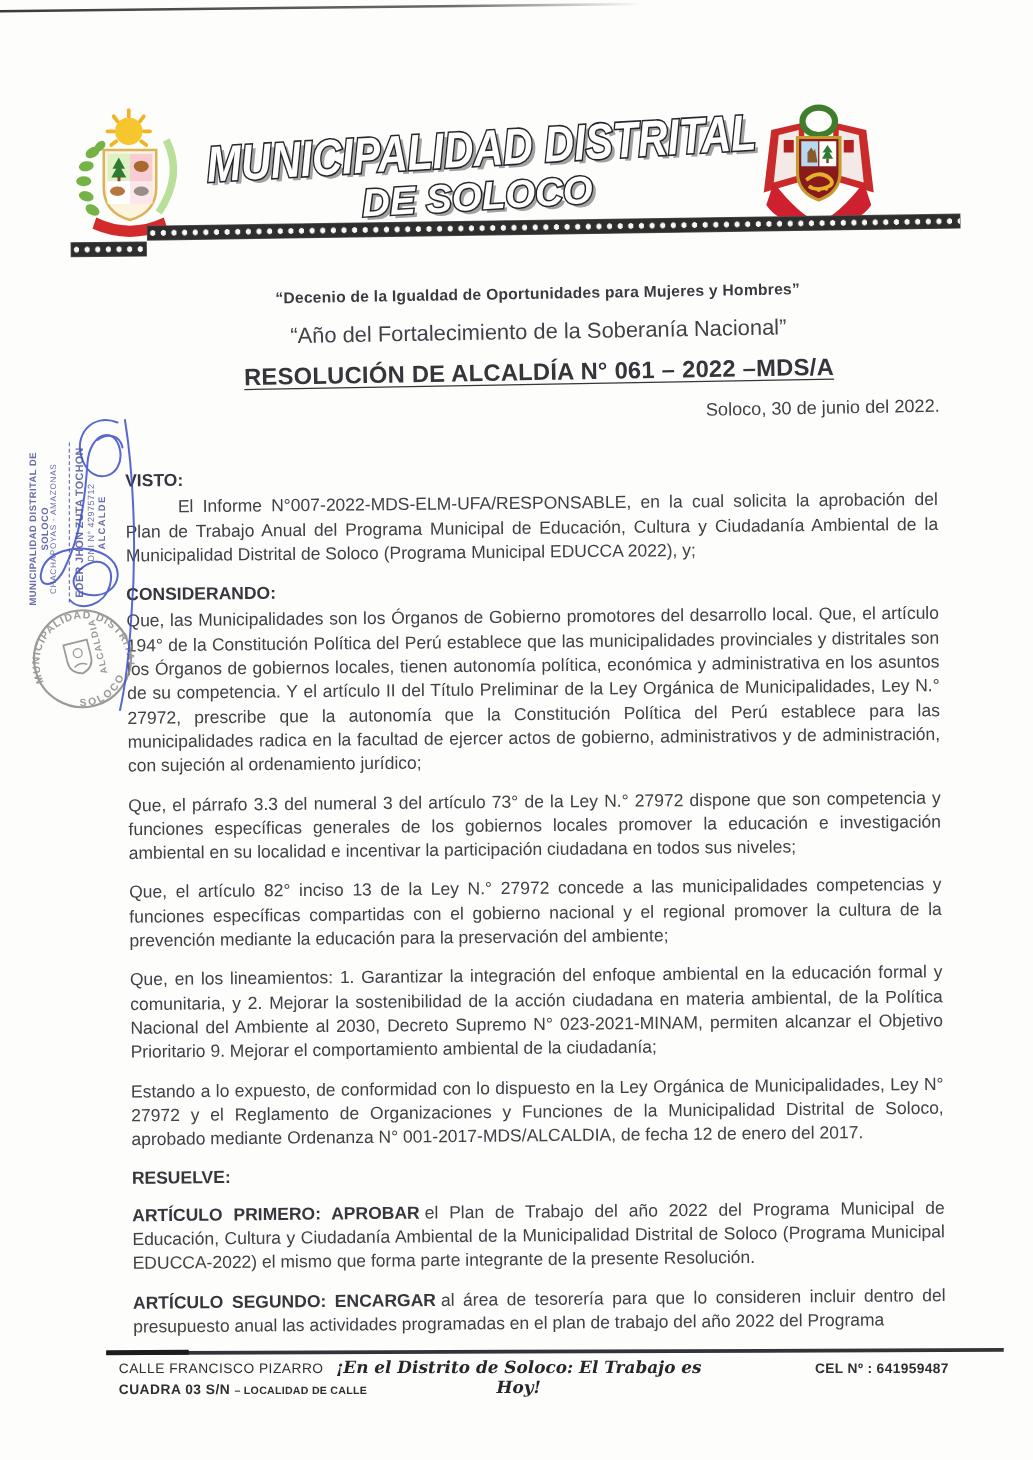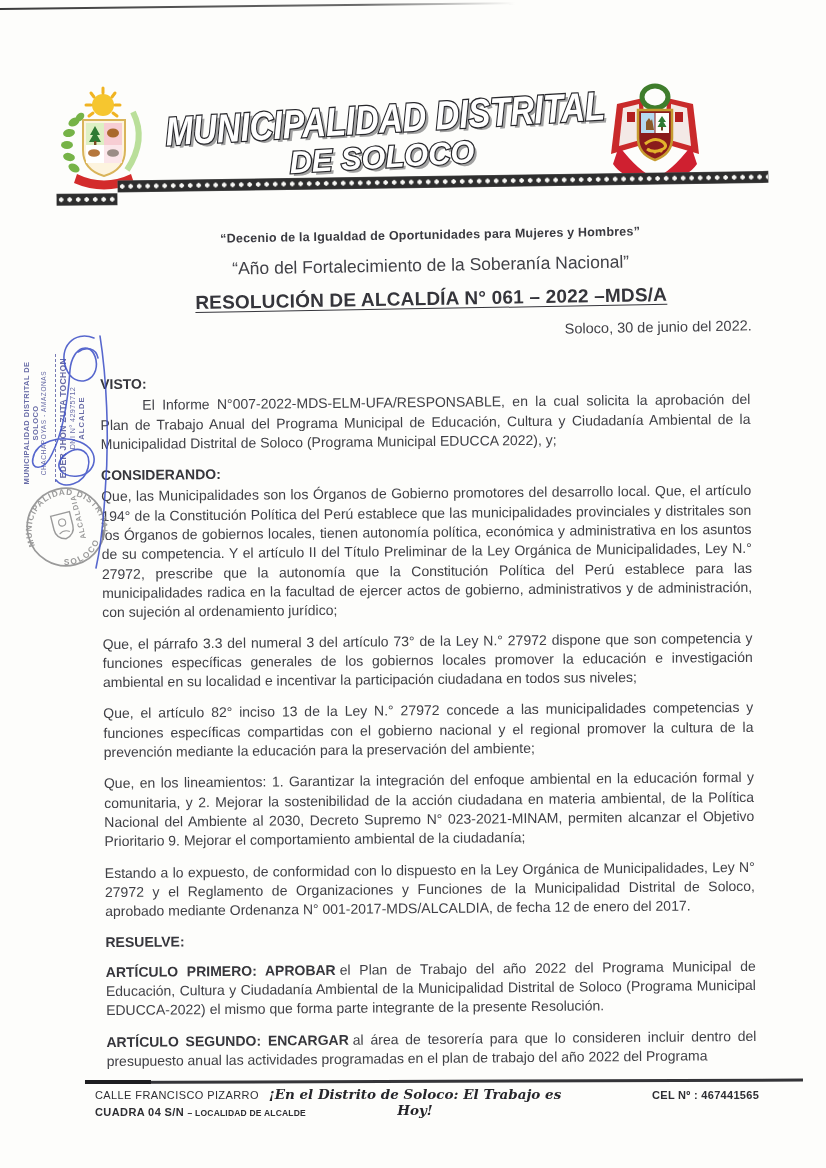--- a/index.html
+++ b/index.html
@@ -187,15 +187,15 @@
     <path d="M86,16 C 66,8 50,26 58,46 C 66,68 92,60 88,38 C 84,18 64,24 62,48 C 60,78 56,108 44,132 C 36,150 22,148 25,136 C 28,120 52,112 72,120 C 94,129 88,152 70,154 C 52,156 44,142 58,132"></path>
     <path d="M58,132 C 72,122 84,130 80,146 C 76,162 56,168 48,158"></path>
     <path d="M92,14 C 98,52 102,112 97,172 C 95,206 92,228 88,246"></path>
     <path d="M70,30 C 78,24 88,26 90,36"></path>
   </g>
 </svg>
 
 <div class="abs footer-line"></div>
 <div class="abs footer-line-bold"></div>
 <div class="abs foot foot-addr1">CALLE FRANCISCO PIZARRO</div>
-<div class="abs foot foot-addr2"><span>CUADRA 04 S/N</span> <span class="small">– LOCALIDAD DE ALCALDE</span></div>
+<div class="abs foot foot-addr2"><span>CUADRA 03 S/N</span> <span class="small">– LOCALIDAD DE CALLE</span></div>
 <div class="abs foot foot-slogan">¡En el Distrito de Soloco: El Trabajo es Hoy!</div>
-<div class="abs foot foot-cel">CEL Nº : 467441565</div>
+<div class="abs foot foot-cel">CEL Nº : 641959487</div>
 
 </body></html>

